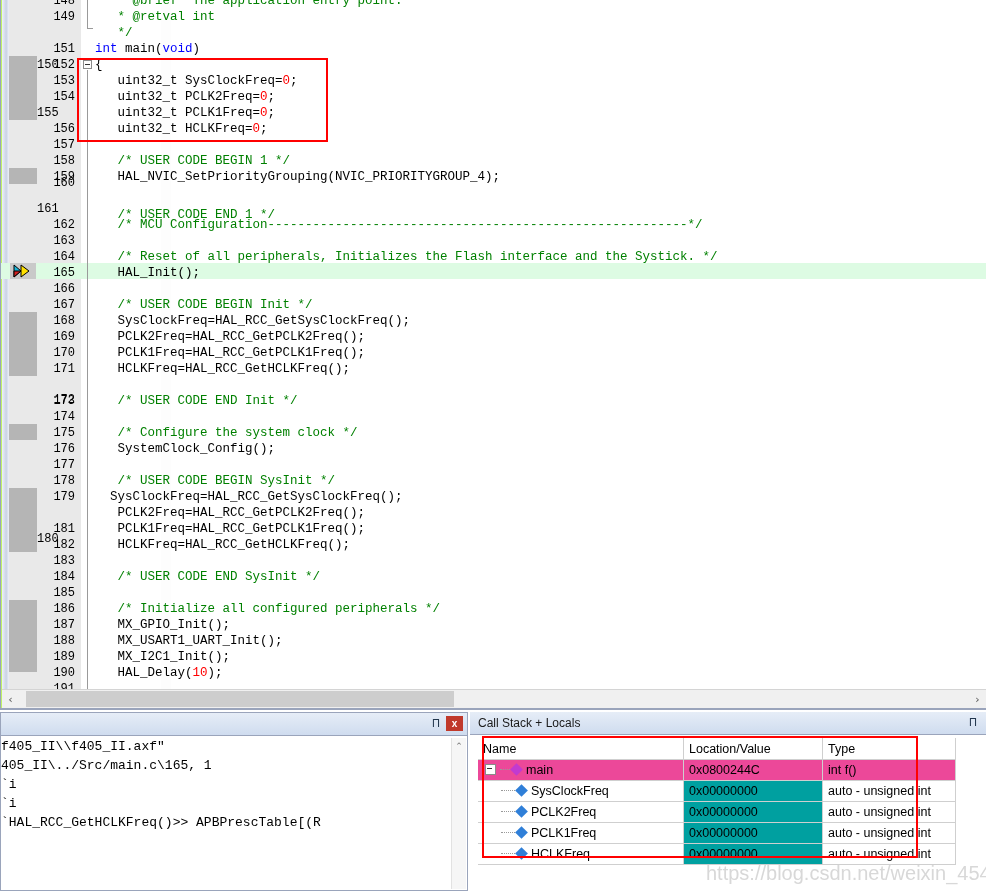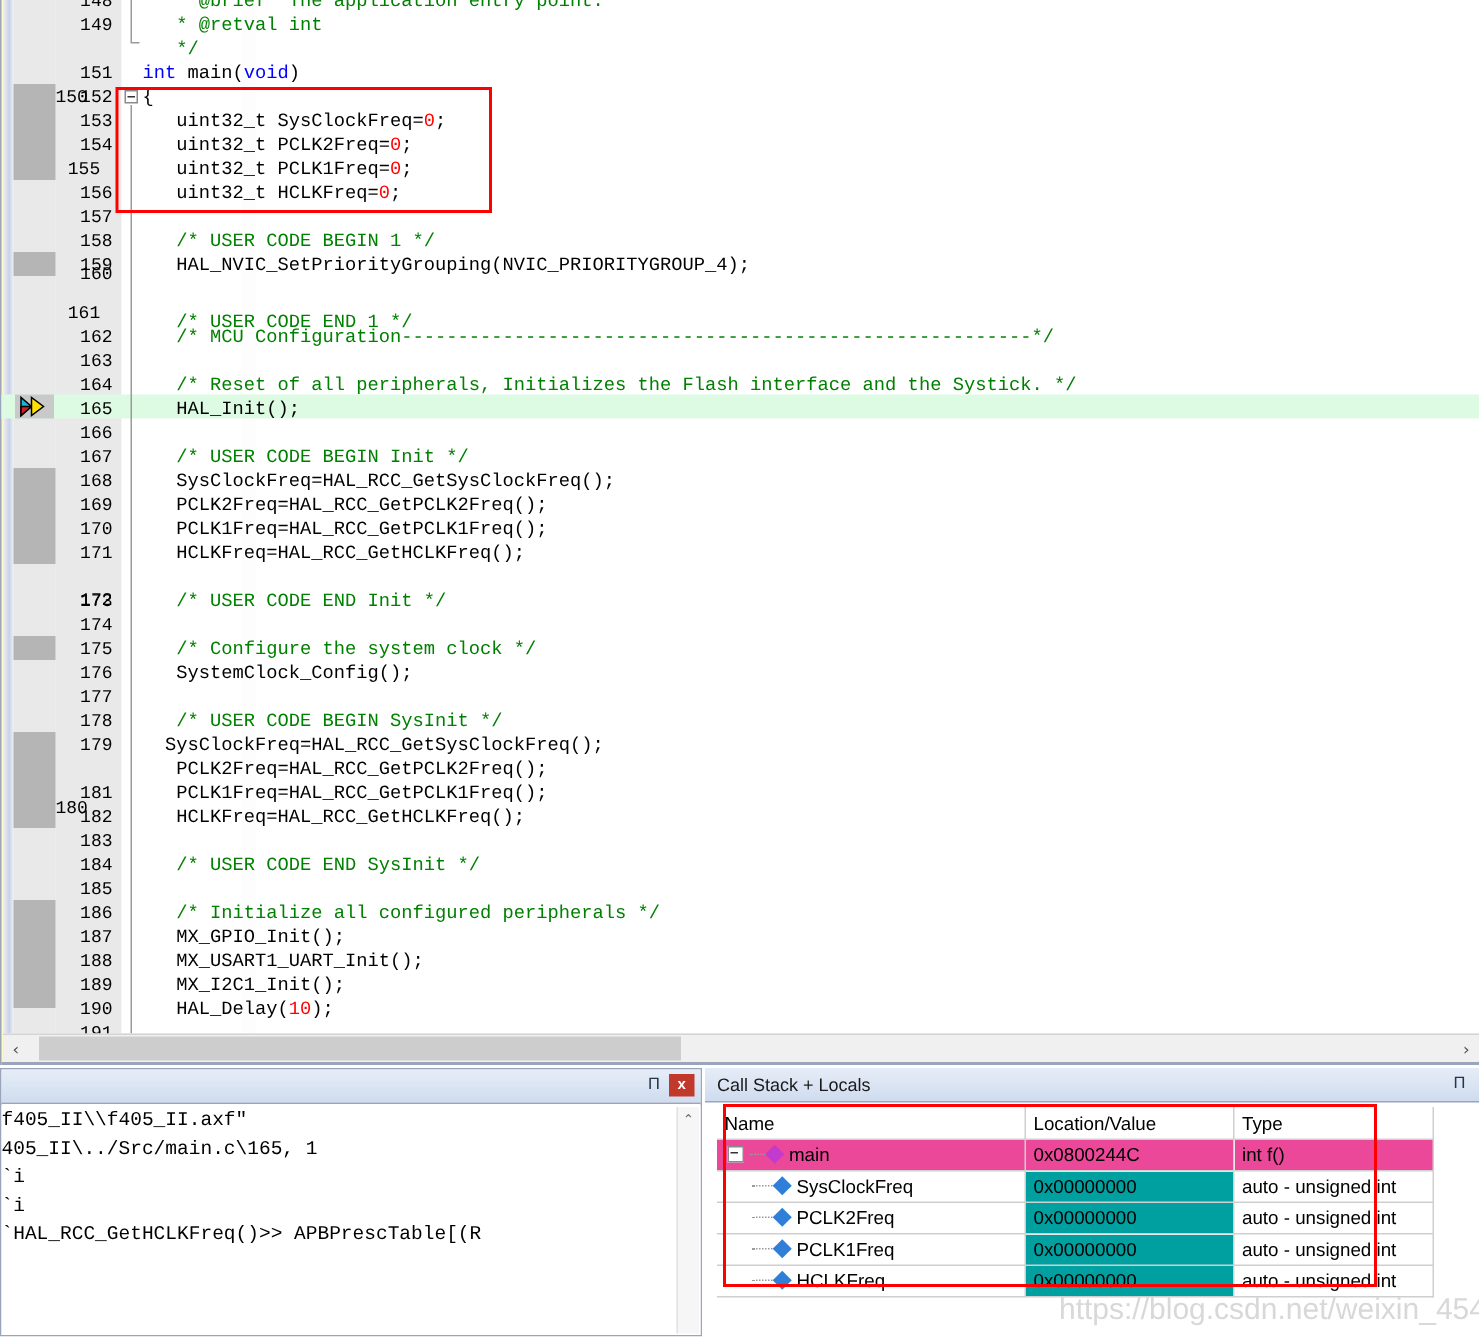--- a/index.html
+++ b/index.html
@@ -9,21 +9,21 @@
     background:#ffffff;
     font-family:"Liberation Sans", sans-serif;
     font-size:12px;
     -webkit-font-smoothing:none;
   }
   .app{position:relative;width:986px;height:891px;}
 
   
   .editor{
     position:absolute;left:0;top:0;width:986px;height:710px;
-    background:#fef9c3;
+    background:#bef264;
     border-left:1px solid #9aa4bb;
     box-sizing:border-box;
   }
   .edge-strip{
     position:absolute;left:1px;top:0;width:7px;height:689px;
     background:linear-gradient(to right,#eef1f7,#c9d2e4 60%,#eef1f7);
   }
   .gutter{
     position:absolute;left:8px;top:0;width:28px;height:689px;
     background:#e9e9e9;
@@ -222,27 +222,27 @@
     <div class="fold-brk" style="left:86px;top:70px;height:619px;"></div>
 
     <div id="line-rows">
         <div class="row" style="position: absolute; left: 0px; top: -7px; width: 986px;"><div class="ln" style="left: 36px; width: 38px; text-align: right; position: absolute;">148</div><div class="code" style="left: 94px;"><span class="cmt">   * @brief  The application entry point.</span></div></div>
         <div class="row" style="position: absolute; left: 0px; top: 9px; width: 986px;"><div class="ln" style="left: 36px; width: 38px; text-align: right; position: absolute;">149</div><div class="code" style="left: 94px;"><span class="cmt">   * @retval int</span></div></div>
         <div class="row" style="position: absolute; left: 0px; top: 25px; width: 986px;"><div class="ln" style="left: 36px; width: 38px; text-align: left; position: absolute; margin-top: 32px;">150</div><div class="code" style="left: 94px;"><span class="cmt">   */</span></div></div>
         <div class="row" style="position: absolute; left: 0px; top: 41px; width: 986px;"><div class="ln" style="left: 36px; width: 38px; text-align: right; position: absolute;">151</div><div class="code" style="left: 94px;"><span class="kw">int</span> main(<span class="kw">void</span>)</div></div>
         <div class="row" style="position: absolute; left: 0px; top: 57px; width: 986px;"><div class="ln" style="left: 36px; width: 38px; text-align: right; position: absolute;">152</div><div class="code" style="left: 94px;">{</div></div>
         <div class="row" style="position: absolute; left: 0px; top: 73px; width: 986px;"><div class="ln" style="left: 36px; width: 38px; text-align: right; position: absolute;">153</div><div class="code" style="left: 94px;">   uint32_t SysClockFreq=<span class="num">0</span>;</div></div>
         <div class="row" style="position: absolute; left: 0px; top: 89px; width: 986px;"><div class="ln" style="left: 36px; width: 38px; text-align: right; position: absolute;">154</div><div class="code" style="left: 94px;">   uint32_t PCLK2Freq=<span class="num">0</span>;</div></div>
-        <div class="row" style="position: absolute; left: 0px; top: 105px; width: 986px;"><div class="ln" style="left: 36px; width: 38px; text-align: center; position: absolute;">155</div><div class="code" style="left: 94px;">   uint32_t PCLK1Freq=<span class="num">0</span>;</div></div>
+        <div class="row" style="position: absolute; left: 0px; top: 105px; width: 986px;"><div class="ln" style="left: 36px; width: 38px; text-align: left; position: absolute;">155</div><div class="code" style="left: 94px;">   uint32_t PCLK1Freq=<span class="num">0</span>;</div></div>
         <div class="row" style="position: absolute; left: 0px; top: 121px; width: 986px;"><div class="ln" style="left: 36px; width: 38px; text-align: right; position: absolute;">156</div><div class="code" style="left: 94px;">   uint32_t HCLKFreq=<span class="num">0</span>;</div></div>
         <div class="row" style="position: absolute; left: 0px; top: 137px; width: 986px;"><div class="ln" style="left: 36px; width: 38px; text-align: right; position: absolute;">157</div><div class="code" style="left: 94px;"></div></div>
         <div class="row" style="position: absolute; left: 0px; top: 153px; width: 986px;"><div class="ln" style="left: 36px; width: 38px; text-align: right; position: absolute;">158</div><div class="code" style="left: 94px;"><span class="cmt">   /* USER CODE BEGIN 1 */</span></div></div>
         <div class="row" style="position: absolute; left: 0px; top: 169px; width: 986px;"><div class="ln" style="left: 36px; width: 38px; text-align: right; position: absolute;">159</div><div class="code" style="left: 94px;">   HAL_NVIC_SetPriorityGrouping(NVIC_PRIORITYGROUP_4);</div></div>
         <div class="row" style="position: absolute; left: 0px; top: 175px; width: 962px;"><div class="ln" style="left: 36px; width: 38px; text-align: right; position: absolute;">160</div><div class="code" style="left: 94px; margin-top: 32px;"><span class="cmt">   /* USER CODE END 1 */</span></div></div>
-        <div class="row" style="position: absolute; left: 0px; top: 201px; width: 986px;"><div class="ln" style="left: 36px; width: 38px; text-align: center; position: absolute;">161</div><div class="code" style="left: 94px;"></div></div>
+        <div class="row" style="position: absolute; left: 0px; top: 201px; width: 986px;"><div class="ln" style="left: 36px; width: 38px; text-align: left; position: absolute;">161</div><div class="code" style="left: 94px;"></div></div>
         <div class="row" style="position: absolute; left: 0px; top: 217px; width: 986px;"><div class="ln" style="left: 36px; width: 38px; text-align: right; position: absolute;">162</div><div class="code" style="left: 94px;"><span class="cmt">   /* MCU Configuration--------------------------------------------------------*/</span></div></div>
         <div class="row" style="position: absolute; left: 0px; top: 233px; width: 986px;"><div class="ln" style="left: 36px; width: 38px; text-align: right; position: absolute;">163</div><div class="code" style="left: 94px;"></div></div>
         <div class="row" style="position: absolute; left: 0px; top: 249px; width: 986px;"><div class="ln" style="left: 36px; width: 38px; text-align: right; position: absolute;">164</div><div class="code" style="left: 94px;"><span class="cmt">   /* Reset of all peripherals, Initializes the Flash interface and the Systick. */</span></div></div>
         <div class="row" style="position: absolute; left: 0px; top: 265px; width: 986px;"><div class="ln" style="left: 36px; width: 38px; text-align: right; position: absolute;">165</div><div class="code" style="left: 94px;">   HAL_Init();</div></div>
         <div class="row" style="position: absolute; left: 0px; top: 281px; width: 986px;"><div class="ln" style="left: 36px; width: 38px; text-align: right; position: absolute;">166</div><div class="code" style="left: 94px;"></div></div>
         <div class="row" style="position: absolute; left: 0px; top: 297px; width: 986px;"><div class="ln" style="left: 36px; width: 38px; text-align: right; position: absolute;">167</div><div class="code" style="left: 94px;"><span class="cmt">   /* USER CODE BEGIN Init */</span></div></div>
         <div class="row" style="position: absolute; left: 0px; top: 313px; width: 986px;"><div class="ln" style="left: 36px; width: 38px; text-align: right; position: absolute;">168</div><div class="code" style="left: 94px;">   SysClockFreq=HAL_RCC_GetSysClockFreq();</div></div>
         <div class="row" style="position: absolute; left: 0px; top: 329px; width: 986px;"><div class="ln" style="left: 36px; width: 38px; text-align: right; position: absolute;">169</div><div class="code" style="left: 94px;">   PCLK2Freq=HAL_RCC_GetPCLK2Freq();</div></div>
         <div class="row" style="position: absolute; left: 0px; top: 345px; width: 986px;"><div class="ln" style="left: 36px; width: 38px; text-align: right; position: absolute;">170</div><div class="code" style="left: 94px;">   PCLK1Freq=HAL_RCC_GetPCLK1Freq();</div></div>
         <div class="row" style="position: absolute; left: 0px; top: 361px; width: 986px;"><div class="ln" style="left: 36px; width: 38px; text-align: right; position: absolute;">171</div><div class="code" style="left: 94px;">   HCLKFreq=HAL_RCC_GetHCLKFreq();</div></div>

